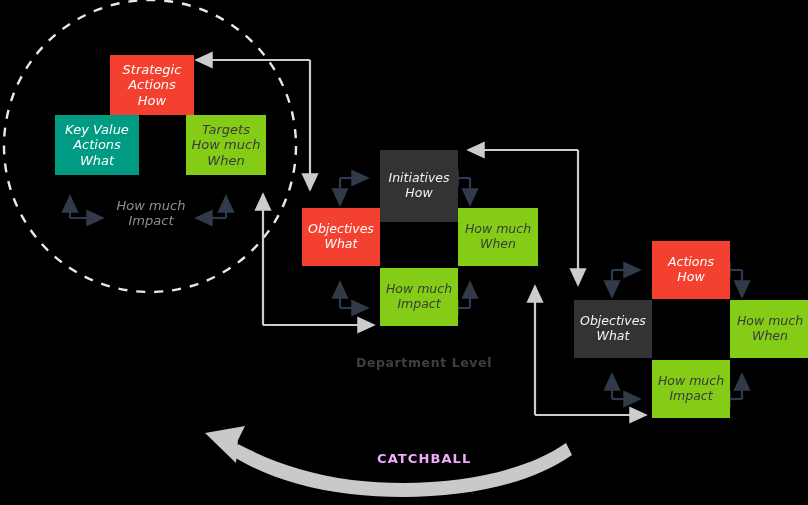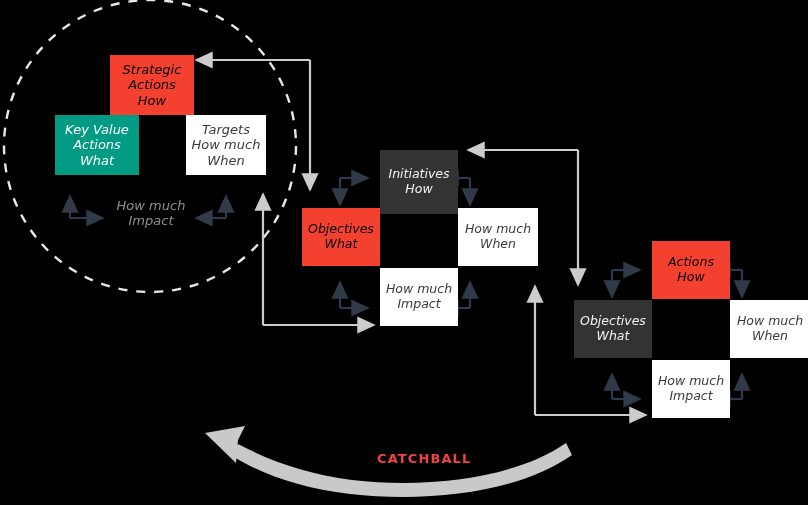--- a/index.html
+++ b/index.html
@@ -12,32 +12,32 @@
   .cell{
     position:absolute;box-sizing:border-box;
     display:flex;flex-direction:column;align-items:center;justify-content:center;
     text-align:center;line-height:1.18;
   }
   .cell .l1,.cell .l2,.cell .l3{display:block;white-space:nowrap;}
   .cell .l1{font-style:italic;font-weight:400;}
   .cell .l2{font-style:italic;font-weight:400;}
   .cell .l3{font-style:italic;font-weight:normal;}
 
-  .c-red{background:#f4402e;color:#000000;}
+  .c-red{background:#f4402e;color:#ffffff;}
   .c-teal{background:#009b82;color:#ffffff;}
   .c-dark{background:#333333;color:#f2f2f2;}
-  .c-gray{background:#ffffff;color:#3a3a3a;}
+  .c-gray{background:#84cc16;color:#3a3a3a;}
   .c-none{background:transparent;color:#8f8f8f;}
 
   .lvl-label{
     position:absolute;color:#3f3f3f;font-weight:bold;letter-spacing:.6px;
     white-space:nowrap;text-align:center;
   }
   .catchball-label{
-    position:absolute;color:#ef4444;font-weight:bold;letter-spacing:1.1px;
+    position:absolute;color:#f0abfc;font-weight:bold;letter-spacing:1.1px;
     white-space:nowrap;
   }
 </style>
 </head>
 <body>
 
 <div id="stage">
 
   <svg class="layer" viewBox="0 0 808 505">
     <defs>
@@ -125,40 +125,41 @@
     <span class="l2">How much</span>
     <span class="l3">When</span>
   </div>
 
   <div class="cell c-none" style="left:106px;top:190px;width:90px;height:46px;font-size:13px;">
     <span class="l1">How much</span>
     <span class="l3">Impact</span>
   </div>
 
 
-  <div class="cell c-dark" style="left:380px;top:150px;width:78px;height:64px;font-size:12.5px;">
+  <div class="cell c-dark" style="left:380px;top:150px;width:78px;height:72px;font-size:12.5px;">
     <span class="l1">Initiatives</span>
     <span class="l3">How</span>
   </div>
 
   <div class="cell c-red" style="left:302px;top:208px;width:78px;height:58px;font-size:12.5px;">
     <span class="l1">Objectives</span>
     <span class="l3">What</span>
   </div>
 
   <div class="cell c-gray" style="left:458px;top:208px;width:80px;height:58px;font-size:12.5px;">
     <span class="l1">How much</span>
     <span class="l3">When</span>
   </div>
 
   <div class="cell c-gray" style="left:380px;top:268px;width:78px;height:58px;font-size:12.5px;">
     <span class="l1">How much</span>
     <span class="l3">Impact</span>
   </div>
 
+  <div class="lvl-label" style="left:329px;top:355px;width:190px;font-size:12.5px;">Department Level</div>
 
   <div class="cell c-red" style="left:652px;top:241px;width:78px;height:58px;font-size:12.5px;">
     <span class="l1">Actions</span>
     <span class="l3">How</span>
   </div>
 
   <div class="cell c-dark" style="left:574px;top:300px;width:78px;height:58px;font-size:12.5px;">
     <span class="l1">Objectives</span>
     <span class="l3">What</span>
   </div>

